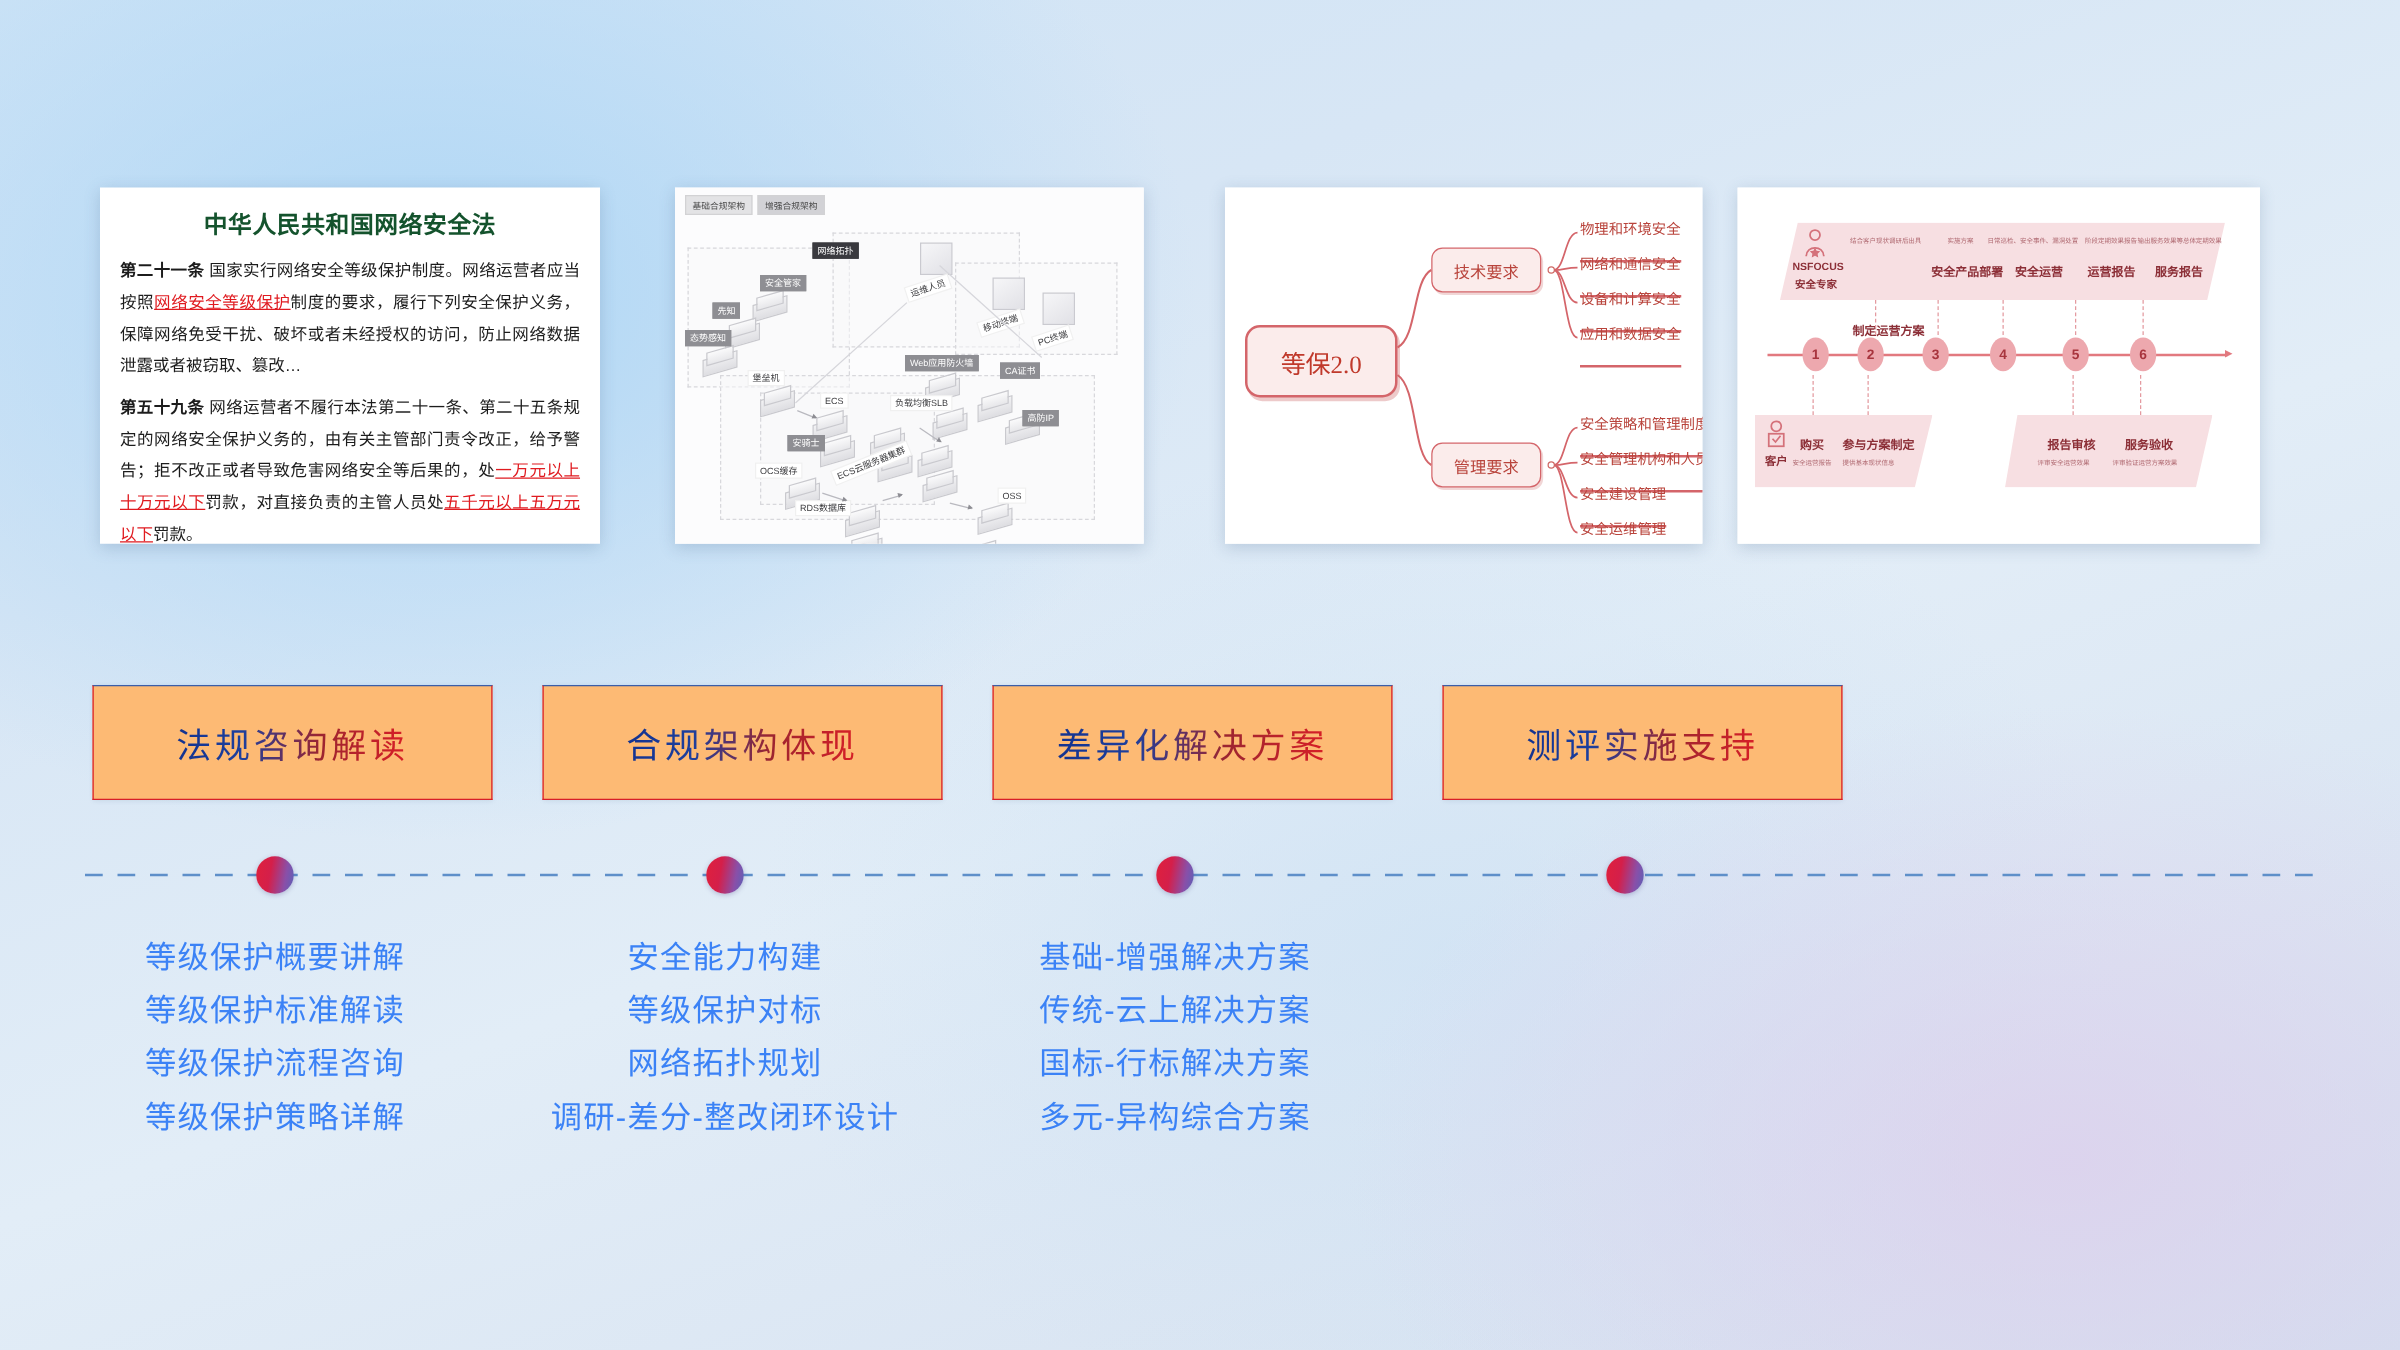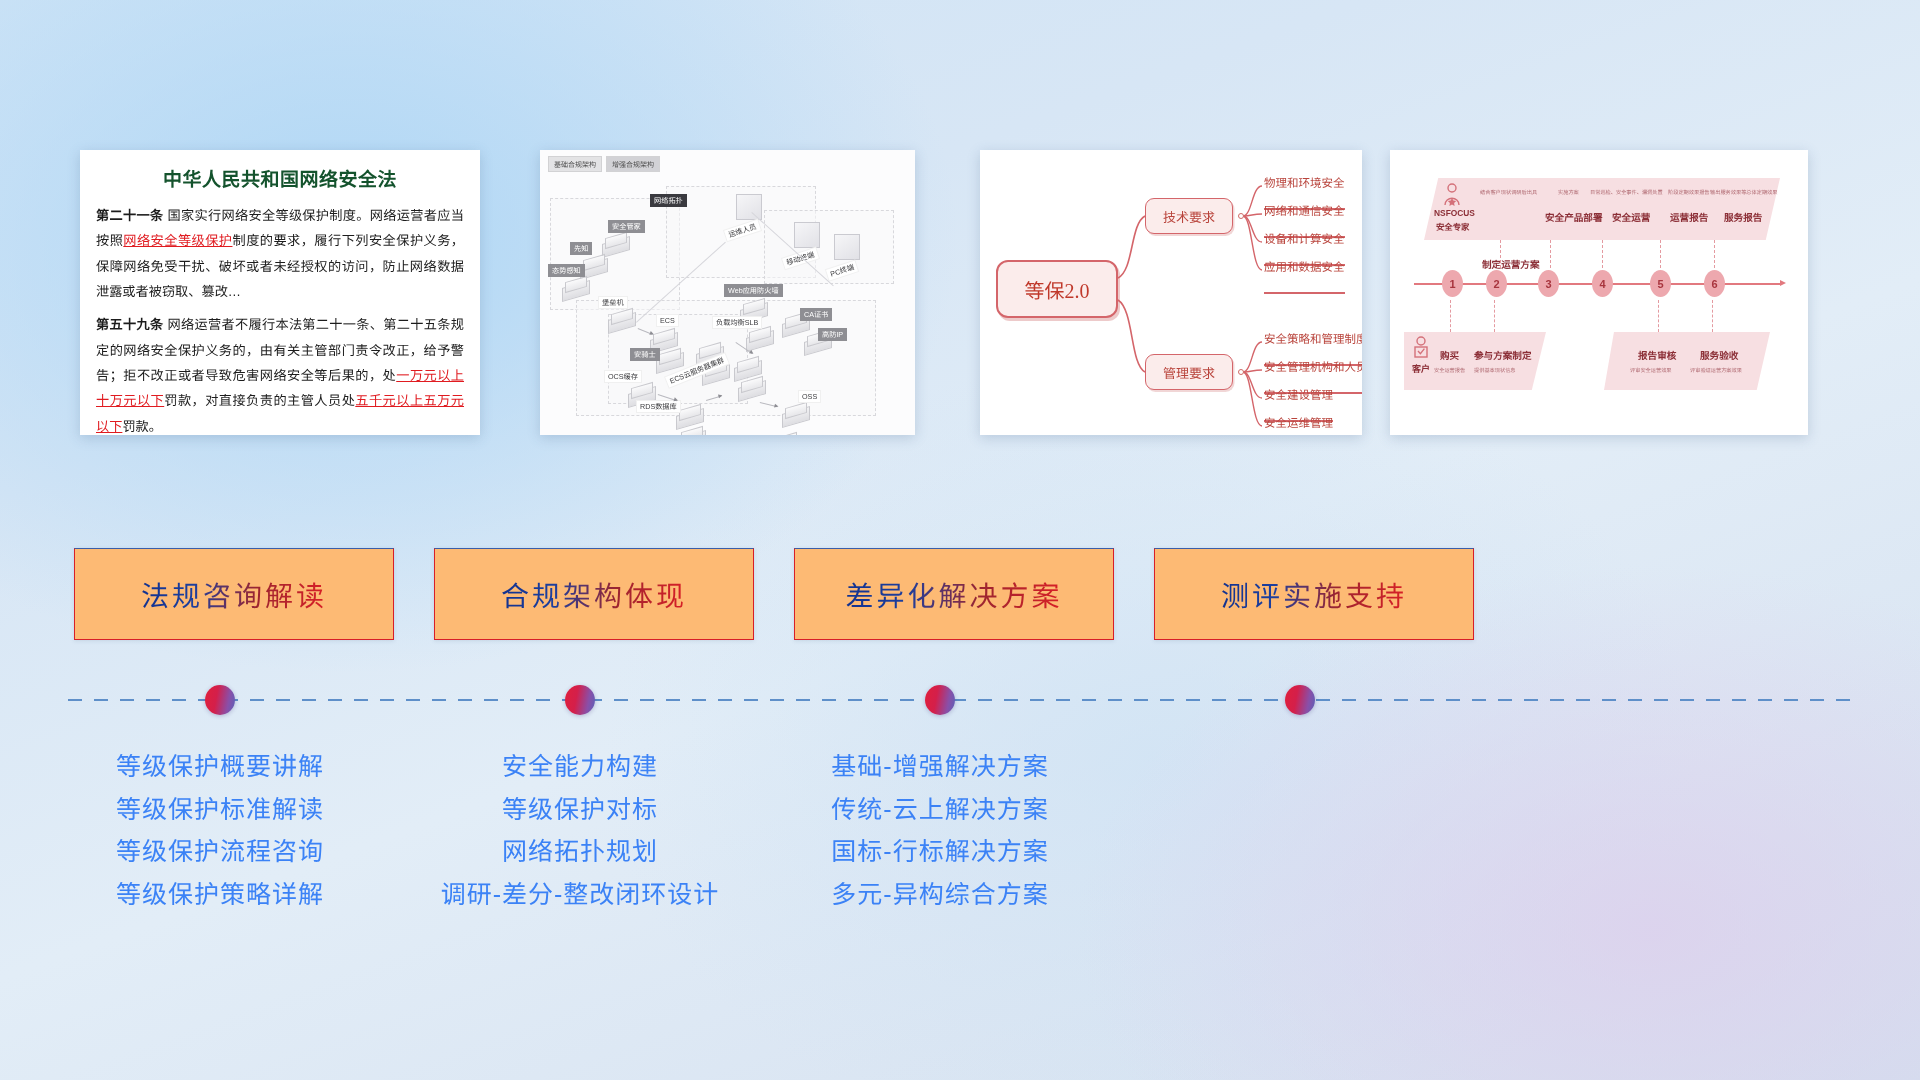--- a/index.html
+++ b/index.html
@@ -261,21 +261,21 @@
         <div class="lbl lite" style="left:280px;top:92px;transform:rotate(-18deg);">PC终端</div>
 
         <div class="node" style="left:194px;top:128px;">
             <div class="box3d"></div>
           </div>
         <div class="lbl grey" style="left:178px;top:112px;">Web应用防火墙</div>
 
         <div class="node" style="left:236px;top:142px;">
             <div class="box3d"></div>
           </div>
-        <div class="lbl grey" style="left:254px;top:136px;">CA证书</div>
+        <div class="lbl grey" style="left:254px;top:118px;">CA证书</div>
 
         <div class="node" style="left:258px;top:160px;">
             <div class="box3d"></div>
           </div>
         <div class="lbl grey" style="left:272px;top:156px;">高防IP</div>
 
         <div class="node" style="left:104px;top:158px;">
             <div class="box3d"></div>
           </div>
         <div class="lbl lite" style="left:110px;top:142px;">ECS</div>

